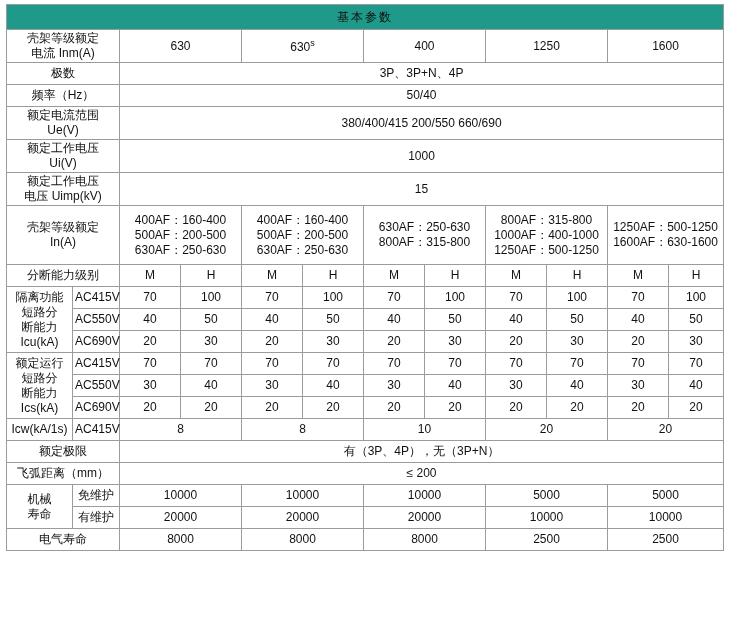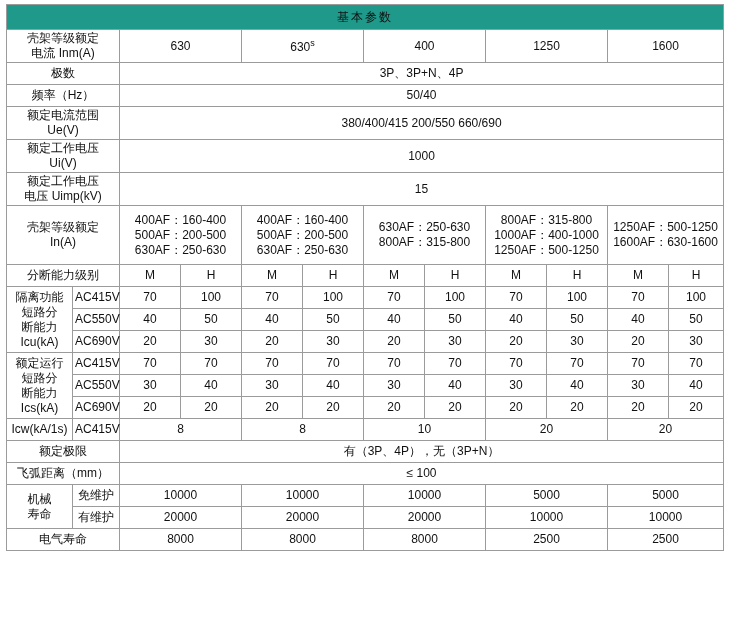--- a/index.html
+++ b/index.html
@@ -275,21 +275,21 @@
       <td class="val" colspan="2">20</td>
     </tr>
 
     <tr>
       <td class="rowhead h-small" colspan="2">额定极限</td>
       <td class="val" colspan="10">有（3P、4P），无（3P+N）</td>
     </tr>
 
     <tr>
       <td class="rowhead h-small" colspan="2">飞弧距离（mm）</td>
-      <td class="val" colspan="10">≤ 100</td>
+      <td class="val" colspan="10">≤ 200</td>
     </tr>
 
     <tr>
       <td class="rowhead-narrow" rowspan="2">机械
 寿命</td>
       <td class="subhead h-small">免维护</td>
       <td class="val" colspan="2">10000</td>
       <td class="val" colspan="2">10000</td>
       <td class="val" colspan="2">10000</td>
       <td class="val" colspan="2">5000</td>

